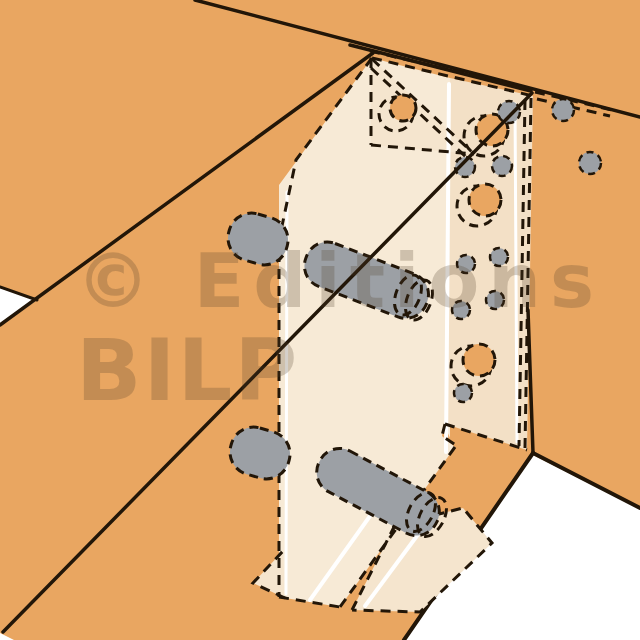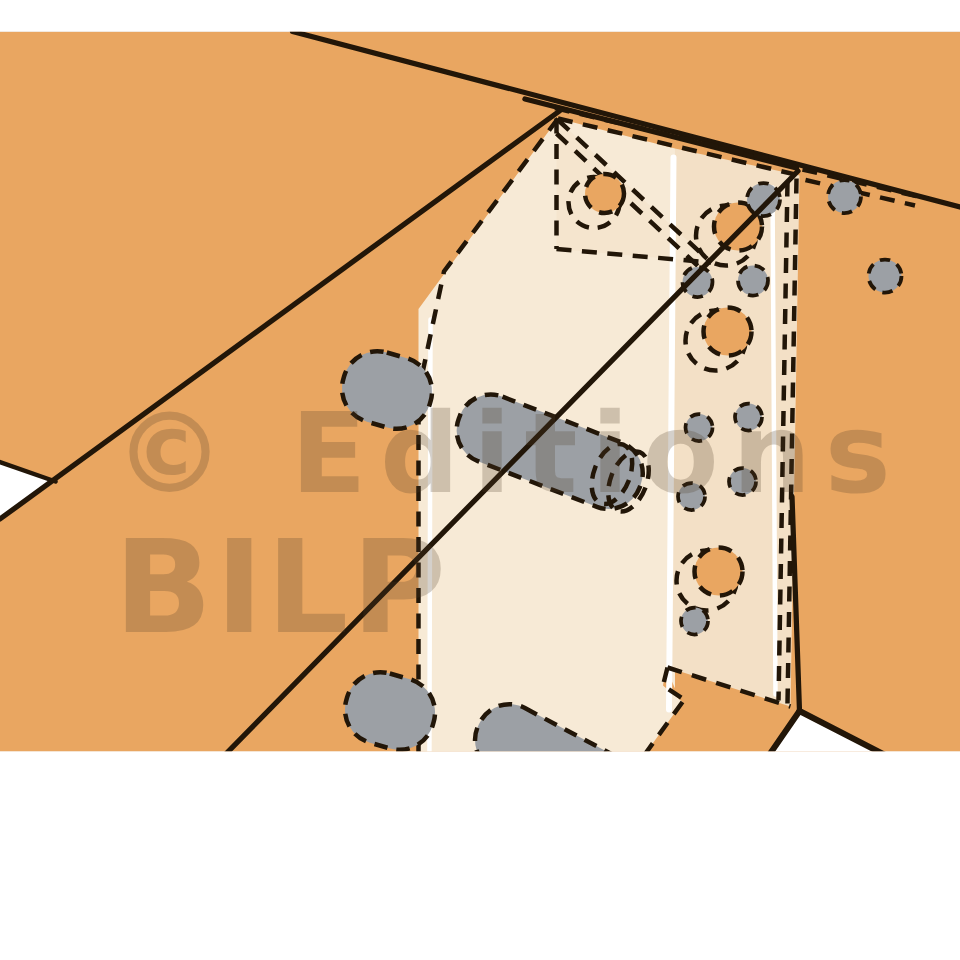--- a/index.html
+++ b/index.html
@@ -4,24 +4,23 @@
 <style>
   html, body {
     margin: 0;
     padding: 0;
     background: #ffffff;
     font-family: "DejaVu Sans", "Liberation Sans", sans-serif;
   }
   .stage {
     position: relative;
     width: 640px;
-    height: 480px;
+    height: 640px;
     overflow: hidden;
     background: #e5e5e5;
-    margin-top: 21px;
   }
   .stage svg {
     position: absolute;
     left: 0;
     top: 0;
     display: block;
   }
   svg text {
     font-family: "DejaVu Sans", "Liberation Sans", sans-serif;
   }

